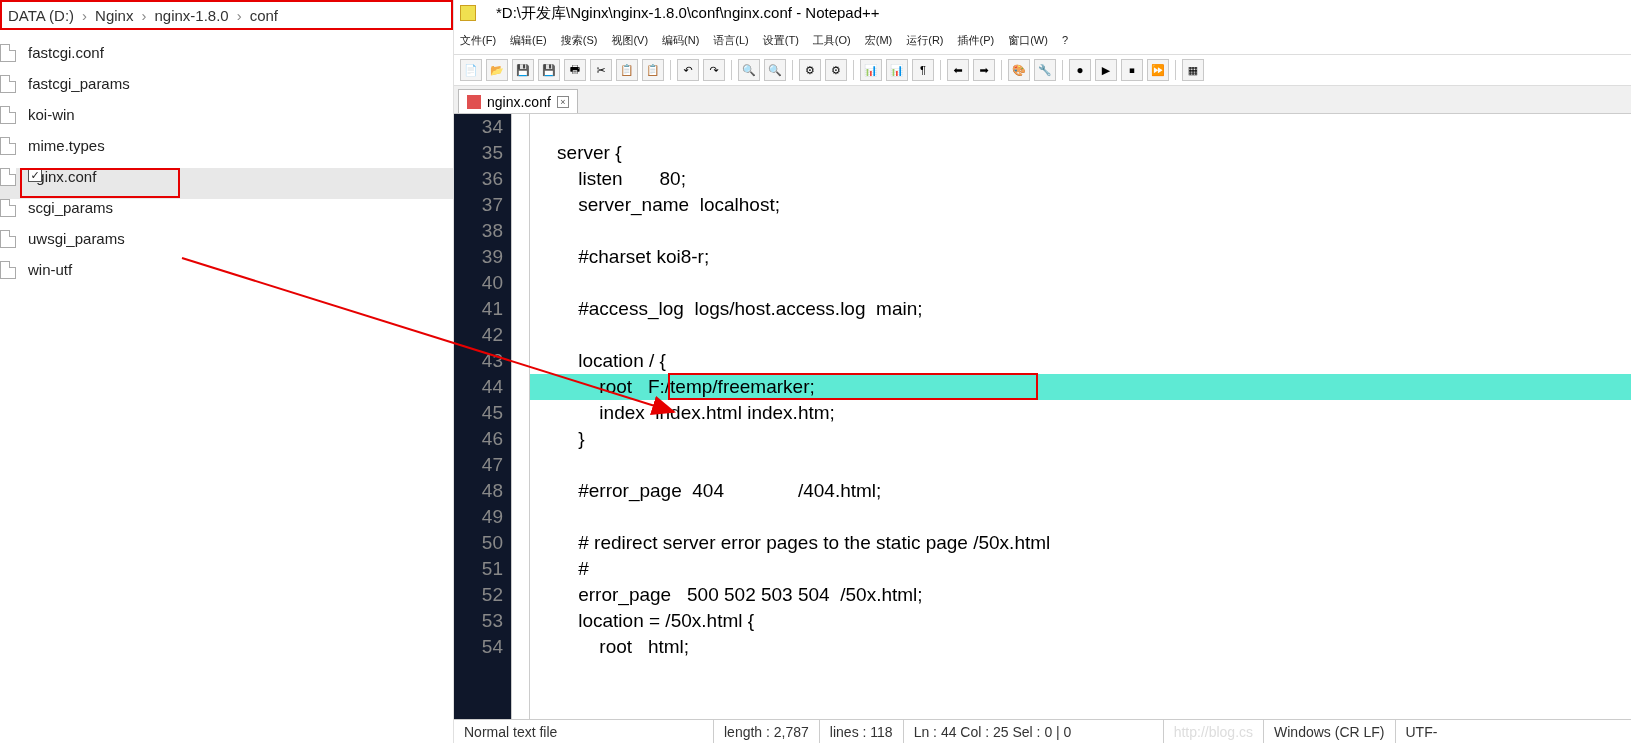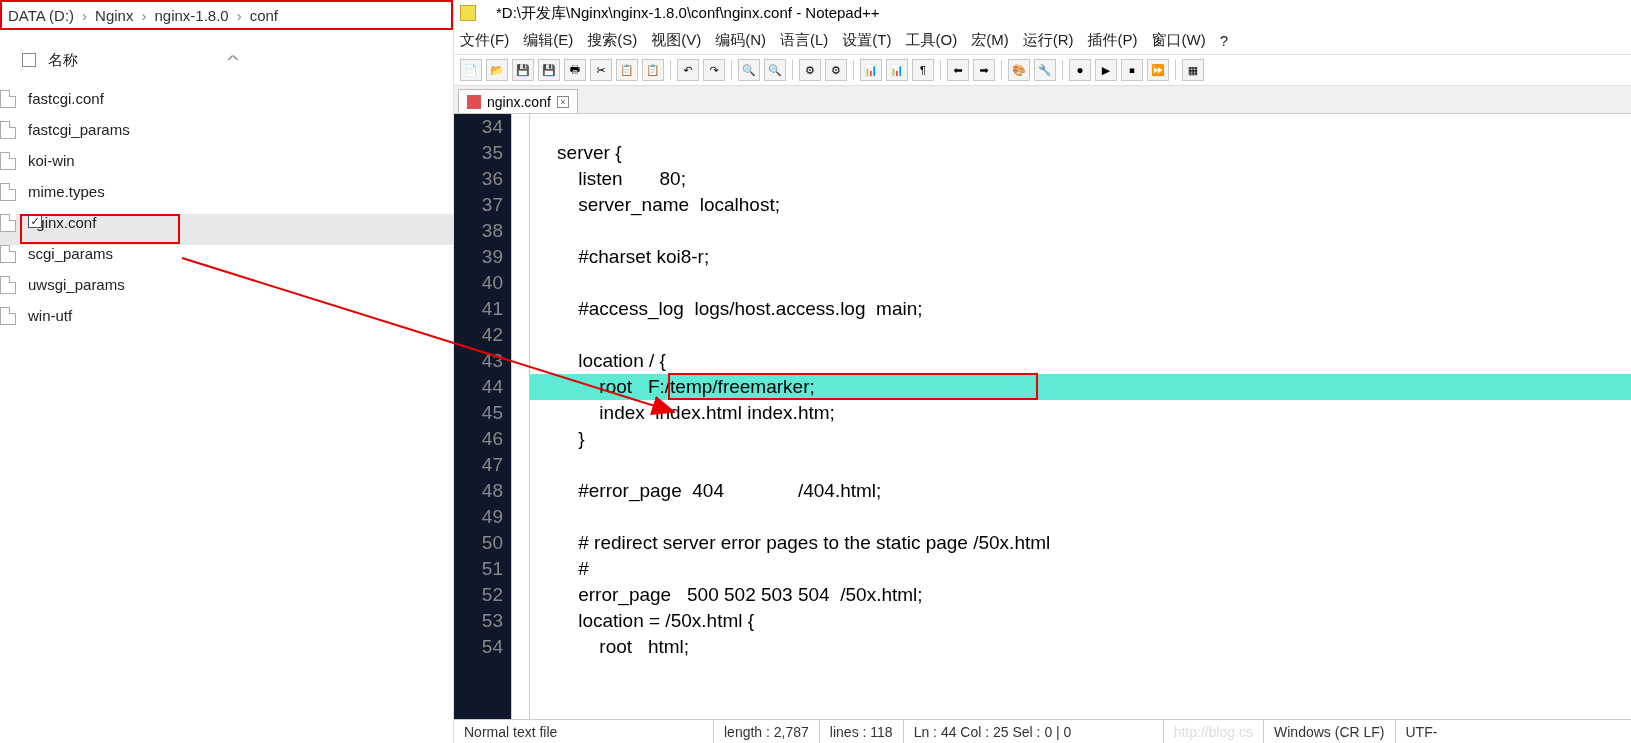--- a/index.html
+++ b/index.html
@@ -16,21 +16,21 @@
 .file-row { height:31px; display:flex; align-items:flex-start; gap:12px; font-size:15px; color:#222; position:relative; }
 .file-row.selected { background:#e8e8e8; }
 .file-row .rowchk { position:absolute; left:28px; width:14px; height:14px; border:1px solid #555; background:#fff; display:inline-flex; align-items:center; justify-content:center; font-size:11px; }
 .file-ico { width:16px; height:18px; border:1px solid #aaa; position:relative; background:#fff; }
 .file-ico::after { content:""; position:absolute; top:-1px; right:-1px; width:6px; height:6px; border-left:1px solid #aaa; border-bottom:1px solid #aaa; background:#fff; }
 .red-box-file { position:absolute; left:20px; top:0; width:160px; height:30px; border:2px solid #e60000; pointer-events:none; }
 
 .editor { flex:1; display:flex; flex-direction:column; height:100%; }
 .title-bar { height:26px; display:flex; align-items:center; padding:0 6px; gap:20px; font-size:15px; }
 .title-ico { width:16px; height:16px; background:#f0e050; border:1px solid #cca020; }
-.menu-bar { height:28px; display:flex; align-items:center; padding:0 6px; gap:14px; font-size:15px; color:#222; }
+.menu-bar { height:28px; display:flex; align-items:center; padding:0 6px; gap:14px; font-size:11px; color:#222; }
 .menu-bar span { cursor:default; }
 .toolbar { height:32px; border-top:1px solid #ddd; border-bottom:1px solid #ddd; display:flex; align-items:center; padding:0 6px; gap:4px; }
 .tb-btn { width:22px; height:22px; border:1px solid #c8c8c8; background:#f4f4f4; display:inline-flex; align-items:center; justify-content:center; font-size:11px; }
 .tb-sep { width:1px; height:20px; background:#ccc; margin:0 2px; }
 .tab-bar { height:28px; background:#f0f0f0; border-bottom:1px solid #ccc; display:flex; align-items:flex-end; padding-left:4px; }
 .tab { height:24px; background:#fff; border:1px solid #bbb; border-bottom:none; display:flex; align-items:center; padding:0 8px; gap:6px; font-size:14px; font-family:Consolas,monospace; }
 .tab-ico { width:14px; height:14px; background:#e05050; }
 .tab-close { width:12px; height:12px; border:1px solid #888; font-size:9px; display:flex; align-items:center; justify-content:center; color:#555; }
 .code-area { flex:1; display:flex; overflow:hidden; font-family:Consolas,"Courier New",monospace; font-size:19px; }
 .gutter { width:58px; background:#0f172a; border-right:1px solid #ccc; color:#888; text-align:right; padding-right:8px; }
@@ -53,25 +53,20 @@
 
   <div class="explorer">
     <div class="explorer-path">
       <span>DATA (D:)</span>
       <span class="bc-sep">›</span>
       <span>Nginx</span>
       <span class="bc-sep">›</span>
       <span>nginx-1.8.0</span>
       <span class="bc-sep">›</span>
       <span>conf</span>
-    </div>
-    <div class="explorer-header">
-      <span class="chk"></span>
-      <span>名称</span>
-      <span class="updown">^</span>
     </div>
     <div class="file-list" id="file-list">
         <div class="file-row">
           <span class="file-ico"></span>
           <span>fastcgi.conf</span>
         </div>
         <div class="file-row">
           <span class="file-ico"></span>
           <span>fastcgi_params</span>
         </div>

